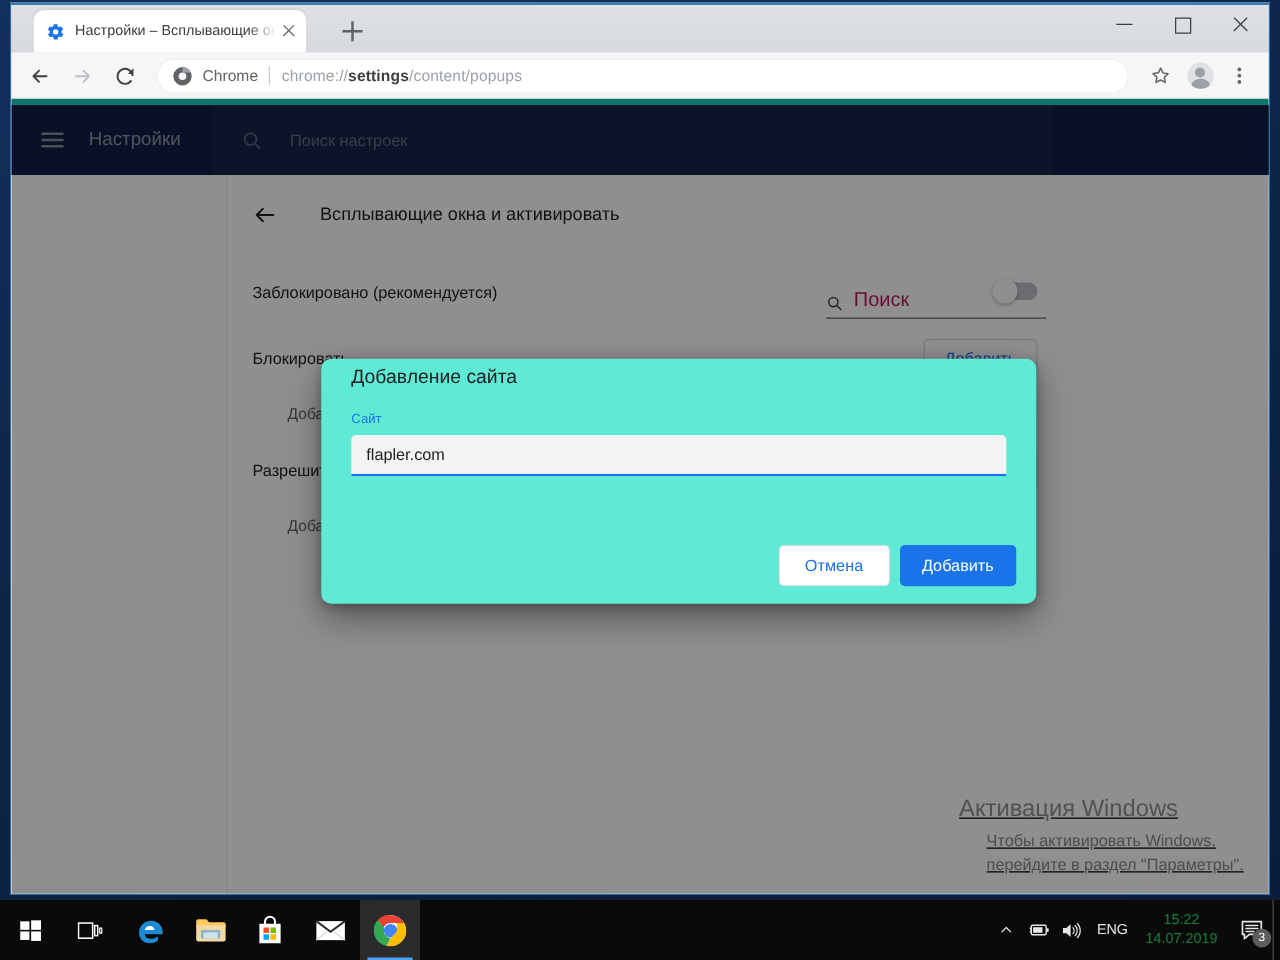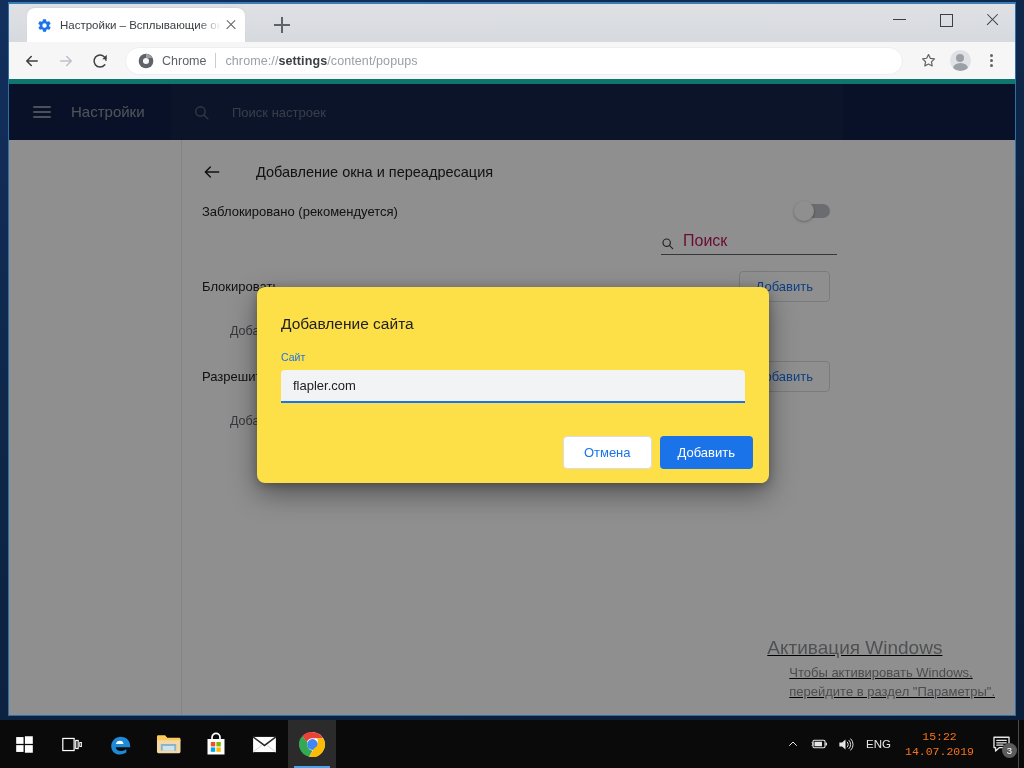--- a/index.html
+++ b/index.html
@@ -217,21 +217,21 @@
   .head-search {
     position: absolute; right: 180px; top: 148px;
     width: 176px; display: flex; align-items: flex-end;
     border-bottom: 1px solid #5f6368;
     padding-bottom: 4px;
   }
   .head-search-ico { width: 13px; height: 13px; margin-right: 9px; margin-bottom: 1px; }
   .head-search-ph { font-size: 16px; color: #be185d; }
 
   .row {
-    display: flex; align-items: flex-start; justify-content: space-between;
+    display: flex; align-items: center; justify-content: space-between;
     height: 58px; padding-left: 20px; padding-right: 8px;
   }
   .row-label { font-size: 13px; color: #202124; }
   .toggle {
     width: 34px; height: 14px; border-radius: 7px;
     background: #bdc1c6; position: relative; cursor: pointer;
   }
   .toggle .knob {
     position: absolute; left: -2px; top: -3px;
     width: 20px; height: 20px; border-radius: 50%;
@@ -276,26 +276,26 @@
     position: absolute; left: 0; top: 0;
     width: 1008px; height: 56px;
     background: rgba(0,0,0,0.32);
     z-index: 31;
   }
 
   
   .dialog {
     position: absolute;
     left: 248px; top: 203px;
-    width: 512px; height: 196px;
-    background: #fde047;
+    width: 572px; height: 196px;
+    background: #5eead4;
     border-radius: 8px;
     box-shadow: 0 11px 28px rgba(0,0,0,0.40), 0 2px 8px rgba(0,0,0,0.24);
     z-index: 40;
-    padding: 28px 24px 0 24px;
+    padding: 6px 24px 0 24px;
   }
   .dlg-title {
     font-size: 15.5px; color: #202124; font-weight: 400;
     margin-bottom: 18px;
   }
   .dlg-field-label {
     font-size: 10.5px; color: #1a73e8; margin-bottom: 7px;
   }
   .dlg-input {
     width: 100%; height: 33px;
@@ -348,22 +348,22 @@
   }
   .tray-ico {
     width: 26px; height: 48px;
     display: flex; align-items: center; justify-content: center;
     cursor: pointer;
   }
   .tray-lang {
     font-size: 11.5px; color: #e6e6e6; padding: 0 8px; cursor: pointer;
   }
   .tray-clock {
-    text-align: center; color: #f97316; padding: 0 10px 0 6px;
-    line-height: 1.32; cursor: pointer; font-family: Liberation Mono, monospace;
+    text-align: center; color: #15803d; padding: 0 10px 0 6px;
+    line-height: 1.32; cursor: pointer;
   }
   .tray-clock .t { font-size: 11.5px; }
   .tray-clock .d { font-size: 11.5px; }
   .tray-notif {
     width: 34px; height: 48px; position: relative;
     display: flex; align-items: center; justify-content: center;
     cursor: pointer;
   }
   .notif-badge {
     position: absolute; right: 1px; bottom: 10px;
@@ -482,21 +482,21 @@
         <div class="rail-div"></div>
         <div class="content-col">
           <div class="content-inner">
 
             <div class="sec-head">
               <span class="back-arrow">
                 <svg width="20" height="20" viewBox="0 0 24 24">
                   <path fill="none" stroke="#202124" stroke-width="1.8" stroke-linecap="round" stroke-linejoin="round" d="M20 12H4M10 6l-6 6 6 6"></path>
                 </svg>
               </span>
-              <span class="sec-title">Добавление окна и переадресация</span>
+              <span class="sec-title">Всплывающие окна и активировать</span>
             </div>
 
             <div class="row">
               <span class="row-label">Заблокировано (рекомендуется)</span>
               <span class="toggle">
                   <span class="knob"></span>
                 </span>
             </div>
 
             <div class="list-section">

